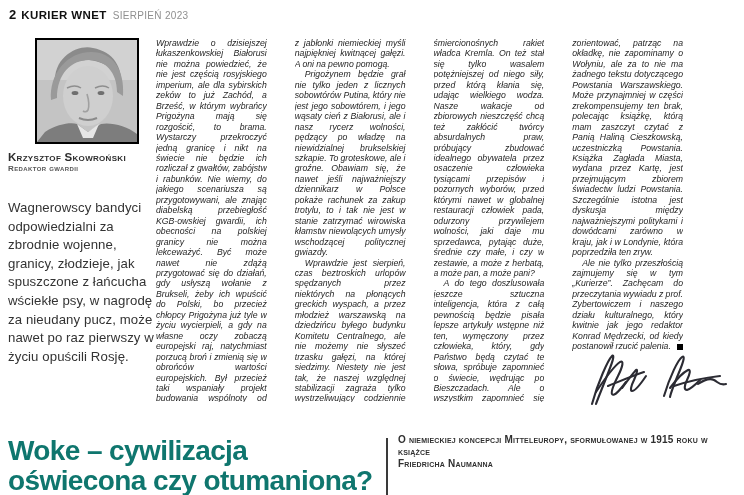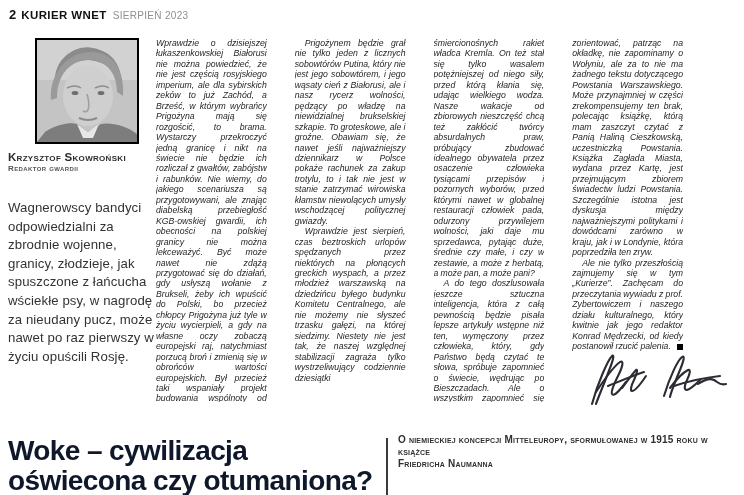--- a/index.html
+++ b/index.html
@@ -42,21 +42,21 @@
   }
 
   
   .signature{position:absolute; left:578px; top:342px; width:158px; height:82px;}
   .signature svg{display:block;}
 
   
   .bottom{position:absolute; left:0; top:424px; width:744px; height:71px;}
   .headline-left{
     position:absolute; left:8px; top:12px; width:368px;
-    font-weight:bold; font-size:28px; line-height:30px; letter-spacing:-0.6px; color:#0f172a;
+    font-weight:bold; font-size:28px; line-height:30px; letter-spacing:-0.6px; color:#0f766e;
   }
   .vdivider{position:absolute; left:386px; top:14px; width:2px; height:70px; background:#3a3a3a;}
   .right-block{position:absolute; left:398px; top:4px; width:344px;}
   .headline-right{
     font-weight:bold; font-size:33px; line-height:36px; letter-spacing:-1px; color:#0c0c0c;
     white-space:nowrap;
   }
   .subtitle{
     margin-top:6px; font-variant:small-caps; font-weight:bold; font-size:10px;
     letter-spacing:.2px; color:#2f2f2f; line-height:12px;
@@ -98,20 +98,21 @@
       <div class="role">Redaktor gwardii</div>
     </div>
     <div class="pull-quote">Wagnerowscy bandyci odpowiedzialni za zbrodnie wojenne, granicy, złodzieje, jak spuszczone z łańcucha wściekłe psy, w nagrodę za nieudany pucz, może nawet po raz pierwszy w życiu opuścili Rosję.</div>
   </div>
 
   <div class="columns">
     <div class="col">
       <p>Wprawdzie o dzisiejszej łukaszenkowskiej Białorusi nie można powiedzieć, że nie jest częścią rosyjskiego imperium, ale dla sybirskich zeków to już Zachód, a Brześć, w którym wybrańcy Prigożyna mają się rozgościć, to brama. Wystarczy przekroczyć jedną granicę i nikt na świecie nie będzie ich rozliczał z gwałtów, zabójstw i rabunków. Nie wiemy, do jakiego scenariusza są przygotowywani, ale znając diabelską przebiegłość KGB-owskiej gwardii, ich obecności na polskiej granicy nie można lekceważyć. Być może nawet nie zdążą przygotować się do działań, gdy usłyszą wołanie z Brukseli, żeby ich wpuścić do Polski, bo przecież chłopcy Prigożyna już tyle w życiu wycierpieli, a gdy na własne oczy zobaczą europejski raj, natychmiast porzucą broń i zmienią się w obrońców wartości europejskich. Był przecież taki wspaniały projekt budowania wspólnoty od Władywostoku do Lizbony, świata bez wojny i granic, i przecież nie można odciąć</p>
     </div>
     <div class="col">
+      <p>z jabłonki niemieckiej myśli najpiękniej kwitnącej gałęzi. A oni na pewno pomogą.</p>
       <p class="ind">Prigożynem będzie grał nie tylko jeden z licznych sobowtórów Putina, który nie jest jego sobowtórem, i jego wąsaty cień z Białorusi, ale i nasz rycerz wolności, pędzący po władzę na niewidzialnej brukselskiej szkapie. To groteskowe, ale i groźne. Obawiam się, że nawet jeśli najważniejszy dziennikarz w Polsce pokaże rachunek za zakup trotylu, to i tak nie jest w stanie zatrzymać wirowiska kłamstw niewolących umysły wschodzącej politycznej gwiazdy.</p>
       <p class="ind">Wprawdzie jest sierpień, czas beztroskich urlopów spędzanych przez niektórych na płonących greckich wyspach, a przez młodzież warszawską na dziedzińcu byłego budynku Komitetu Centralnego, ale nie możemy nie słyszeć trzasku gałęzi, na której siedzimy. Niestety nie jest tak, że naszej względnej stabilizacji zagraża tylko wystrzeliwujący codziennie dziesiątki</p>
     </div>
     <div class="col">
       <p>śmiercionośnych rakiet władca Kremla. On też stał się tylko wasalem potężniejszej od niego siły, przed którą kłania się, udając wielkiego wodza. Nasze wakacje od zbiorowych nieszczęść chcą też zakłócić twórcy absurdalnych praw, próbujący zbudować idealnego obywatela przez osaczenie człowieka tysiącami przepisów i pozornych wyborów, przed którymi nawet w globalnej restauracji człowiek pada, odurzony przywilejem wolności, jaki daje mu sprzedawca, pytając duże, średnie czy małe, i czy w zestawie, a może z herbatą, a może pan, a może pani?</p>
       <p class="ind">A do tego doszlusowała jeszcze sztuczna inteligencja, która z całą pewnością będzie pisała lepsze artykuły wstępne niż ten, wymęczony przez człowieka, który, gdy Państwo będą czytać te słowa, spróbuje zapomnieć o świecie, wędrując po Bieszczadach. Ale o wszystkim zapomnieć się nie da.</p>
       <p class="ind">W tym numerze „Kuriera WNET”, jak mogli się Państwo</p>
     </div>
     <div class="col">
       <p>zorientować, patrząc na okładkę, nie zapominamy o Wołyniu, ale za to nie ma żadnego tekstu dotyczącego Powstania Warszawskiego. Może przynajmniej w części zrekompensujemy ten brak, polecając książkę, którą mam zaszczyt czytać z Panią Haliną Cieszkowską, uczestniczką Powstania. Książka Zagłada Miasta, wydana przez Kartę, jest przejmującym zbiorem świadectw ludzi Powstania. Szczególnie istotna jest dyskusja między najważniejszymi politykami i dowódcami zarówno w kraju, jak i w Londynie, która poprzedziła ten zryw.</p>

